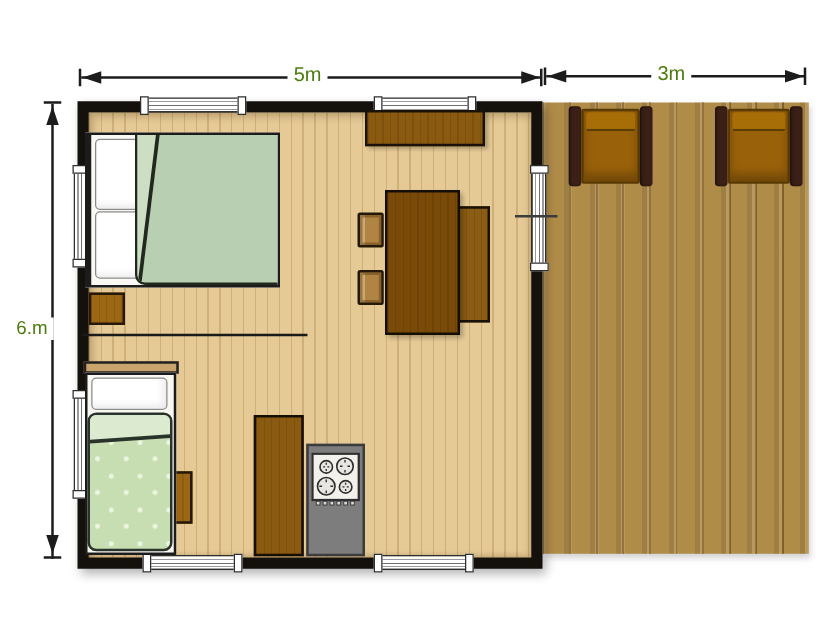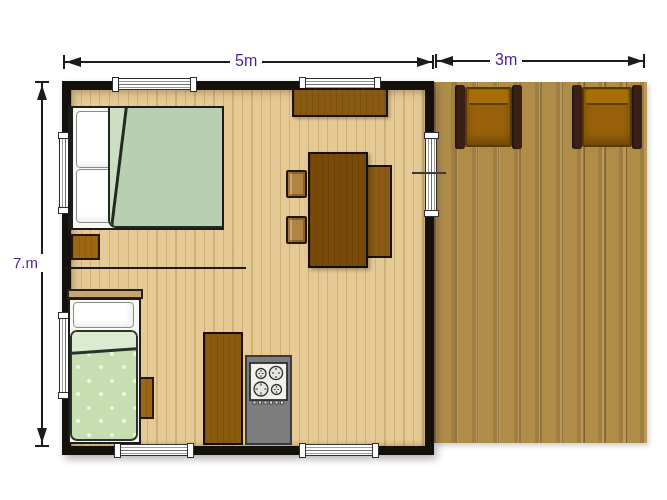--- a/index.html
+++ b/index.html
@@ -8,21 +8,21 @@
 
   
   .dim-line{position:absolute;background:#1c1c1c;}
   .tick-v{position:absolute;width:2px;height:14px;background:#1c1c1c;}
   .tick-h{position:absolute;width:14px;height:2px;background:#1c1c1c;}
   .arr{position:absolute;width:0;height:0;}
   .arr.left {border-top:5px solid transparent;border-bottom:5px solid transparent;border-right:15px solid #1c1c1c;}
   .arr.right{border-top:5px solid transparent;border-bottom:5px solid transparent;border-left:15px solid #1c1c1c;}
   .arr.up   {border-left:5px solid transparent;border-right:5px solid transparent;border-bottom:15px solid #1c1c1c;}
   .arr.down {border-left:5px solid transparent;border-right:5px solid transparent;border-top:15px solid #1c1c1c;}
-  .dim-label{position:absolute;background:#fff;color:#4c1d95;font-size:16px;padding:0 5px;line-height:18px;}
+  .dim-label{position:absolute;background:#fff;color:#4d7c0f;font-size:16px;padding:0 5px;line-height:18px;}
 
   
   .deck{position:absolute;left:434px;top:82px;width:213px;height:361px;
     background-color:#b08c49;
     background-image:
       repeating-linear-gradient(90deg, rgba(255,245,220,0.12) 0 3px, rgba(0,0,0,0) 3px 17px, rgba(0,0,0,0.10) 17px 21px),
       repeating-linear-gradient(90deg, #7f612e 0 1.5px, transparent 1.5px 21.3px);
     box-shadow:2px 3px 5px rgba(0,0,0,0.18);}
   .deck-chair{position:absolute;display:flex;height:64px;}
   .deck-chair.a{left:21px;top:3px;width:67px;}
@@ -111,30 +111,30 @@
     <div class="tick-v" style="left:432px;top:55px;"></div>
     <div class="dim-label" style="left:230px;top:52px;">5m</div>
   </div>
 
   <div>
     <div class="dim-line" style="left:437px;top:60px;width:207px;height:1.5px;"></div>
     <div class="tick-v" style="left:435px;top:54px;"></div>
     <div class="arr left" style="left:438px;top:56px;"></div>
     <div class="arr right" style="left:628px;top:56px;"></div>
     <div class="tick-v" style="left:643px;top:54px;"></div>
-    <div class="dim-label" style="left:490px;top:51px;">3m</div>
+    <div class="dim-label" style="left:521px;top:51px;">3m</div>
   </div>
 
   <div>
     <div class="dim-line" style="left:41px;top:83px;width:1.5px;height:364px;"></div>
     <div class="tick-h" style="left:35px;top:81px;"></div>
     <div class="arr up" style="left:37px;top:85px;"></div>
     <div class="arr down" style="left:37px;top:428px;"></div>
     <div class="tick-h" style="left:35px;top:445px;"></div>
-    <div class="dim-label" style="left:8px;top:254px;font-size:15px;">7.m</div>
+    <div class="dim-label" style="left:8px;top:254px;font-size:15px;">6.m</div>
   </div>
 
   <div class="deck">
     <div class="deck-chair a">
       <div class="dc-arm"></div>
       <div class="dc-seat"></div>
       <div class="dc-arm"></div>
     </div>
     <div class="deck-chair b">
       <div class="dc-arm"></div>

